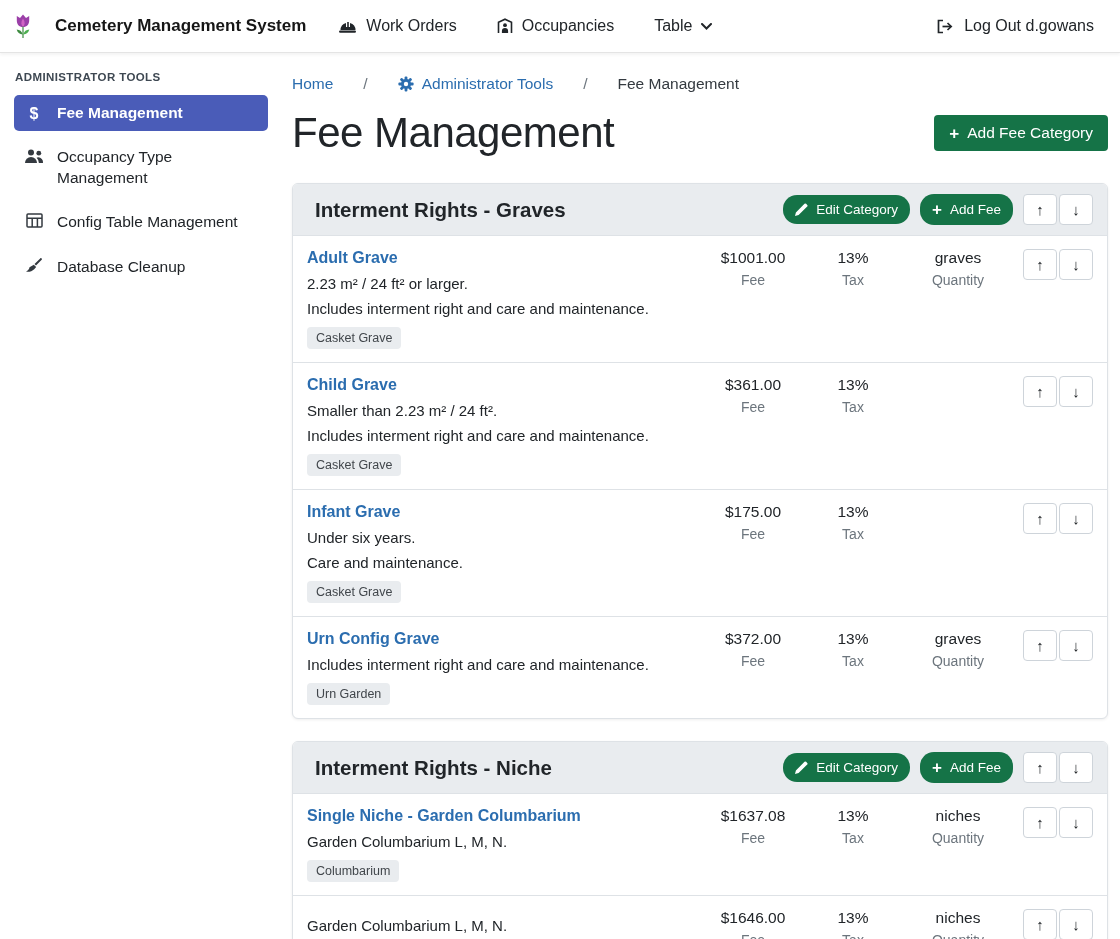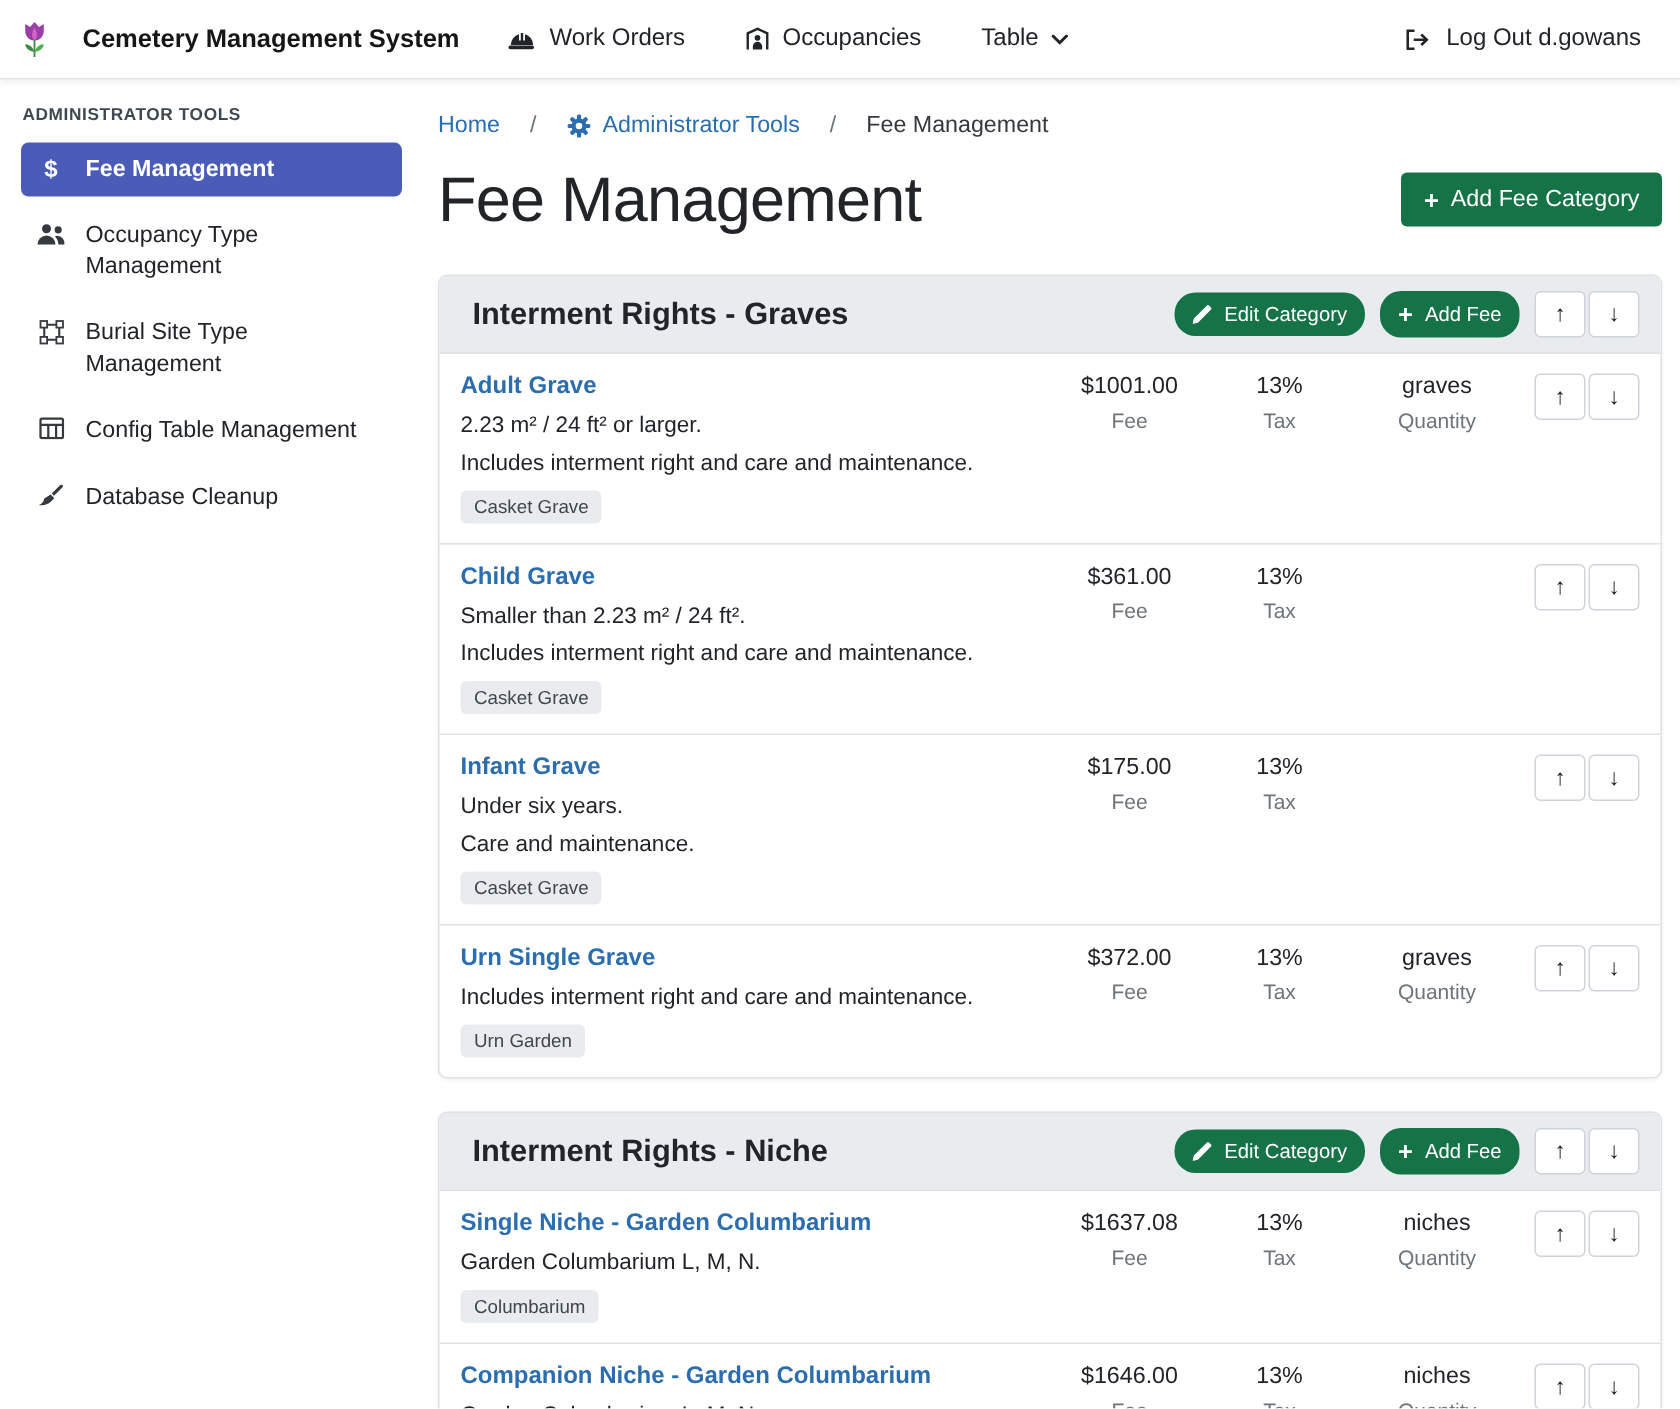--- a/index.html
+++ b/index.html
@@ -40,21 +40,21 @@
     margin-bottom: 8px; text-decoration: none; cursor: pointer;
   }
   .side-item .s-icon { width: 20px; flex: 0 0 20px; display: flex; justify-content: center; margin-top: 1px; color: #343a40; }
   .side-item.active { background: var(--active-indigo, #4a5cb8); color: #fff; font-weight: 600; }
   .side-item.active .s-icon { color: #fff; }
   .dollar-glyph { font-weight: 700; font-size: 16px; line-height: 1.2; }
 
   
   .main { flex: 1; min-width: 0; padding: 12px 12px 0 12px; }
 
-  .breadcrumb { display: flex; align-items: center; gap: 20px; font-size: 15.5px; margin: 10px 0 16px 0; }
+  .breadcrumb { display: flex; align-items: center; gap: 30px; font-size: 15.5px; margin: 10px 0 16px 0; }
   .breadcrumb a { color: var(--link-blue, #2b6daf); text-decoration: none; display: inline-flex; align-items: center; gap: 8px; cursor: pointer; }
   .breadcrumb .sep { color: #6c757d; }
   .breadcrumb .current { color: #343a40; }
 
   .page-header { display: flex; justify-content: space-between; align-items: center; margin: 0 0 26px 0; }
   .page-title { font-size: 42px; font-weight: 500; letter-spacing: -.5px; margin: 0; color: #212529; }
 
   .btn { display: inline-flex; align-items: center; gap: 8px; border: none; border-radius: 4px; cursor: pointer; font-family: inherit; }
   .btn-green { background: var(--accent-green, #157347); color: #fff; }
   .btn-lg { font-size: 15.5px; padding: 9px 15px; }
@@ -168,34 +168,20 @@
           <svg width="20" height="16" viewBox="0 0 20 16" fill="currentColor">
             <circle cx="7" cy="4.5" r="3"></circle>
             <path d="M1 15a6 6 0 0 1 12 0z"></path>
             <circle cx="14.8" cy="5.2" r="2.4"></circle>
             <path d="M14.2 9.2a5.2 5.2 0 0 1 4.8 5.8h-4.1a7.6 7.6 0 0 0-2.3-5.3 5 5 0 0 1 1.6-.5z"></path>
           </svg>
         </span>
         <span>Occupancy Type Management</span>
       </a>
 
-      <a class="side-item">
-        <span class="s-icon">
-          <svg width="17" height="17" viewBox="0 0 17 17">
-            <path d="M3.5 3.5h10v10h-10z" fill="none" stroke="currentColor" stroke-width="1.4"></path>
-            <g fill="#ffffff" stroke="currentColor" stroke-width="1.2">
-              <rect x="1" y="1" width="4.4" height="4.4"></rect>
-              <rect x="11.6" y="1" width="4.4" height="4.4"></rect>
-              <rect x="1" y="11.6" width="4.4" height="4.4"></rect>
-              <rect x="11.6" y="11.6" width="4.4" height="4.4"></rect>
-            </g>
-          </svg>
-        </span>
-        <span>Burial Site Type Management</span>
-      </a>
 
       <a class="side-item">
         <span class="s-icon">
           <svg width="17" height="15" viewBox="0 0 17 15">
             <g fill="none" stroke="currentColor" stroke-width="1.5">
               <rect x="1" y="1" width="15" height="13" rx="1"></rect>
               <path d="M1 5.2h15M6.2 5.2V14M11.4 5.2V14"></path>
             </g>
           </svg>
         </span>
@@ -355,21 +341,21 @@
                     <span>↑</span>
                   </button>
       <button class="btn-arrow">
                     <span>↓</span>
                   </button>
     </div>
   </div>
 
   <div class="fee-row">
     <div class="fee-main">
-      <a class="fee-name">Urn Single Grave</a>
+      <a class="fee-name">Urn Config Grave</a>
       <div class="fee-desc">Includes interment right and care and maintenance.</div>
       
       <div><span class="chip">Urn Garden</span></div>
     </div>
     <div class="fee-col">
       <div class="val">$372.00</div>
       <div class="lbl">Fee</div>
     </div>
     <div class="fee-col">
       <div class="val">13%</div>
@@ -442,21 +428,20 @@
                     <span>↑</span>
                   </button>
       <button class="btn-arrow">
                     <span>↓</span>
                   </button>
     </div>
   </div>
 
   <div class="fee-row">
     <div class="fee-main">
-      <a class="fee-name">Companion Niche - Garden Columbarium</a>
       <div class="fee-desc">Garden Columbarium L, M, N.</div>
       
       
     </div>
     <div class="fee-col">
       <div class="val">$1646.00</div>
       <div class="lbl">Fee</div>
     </div>
     <div class="fee-col">
       <div class="val">13%</div>

